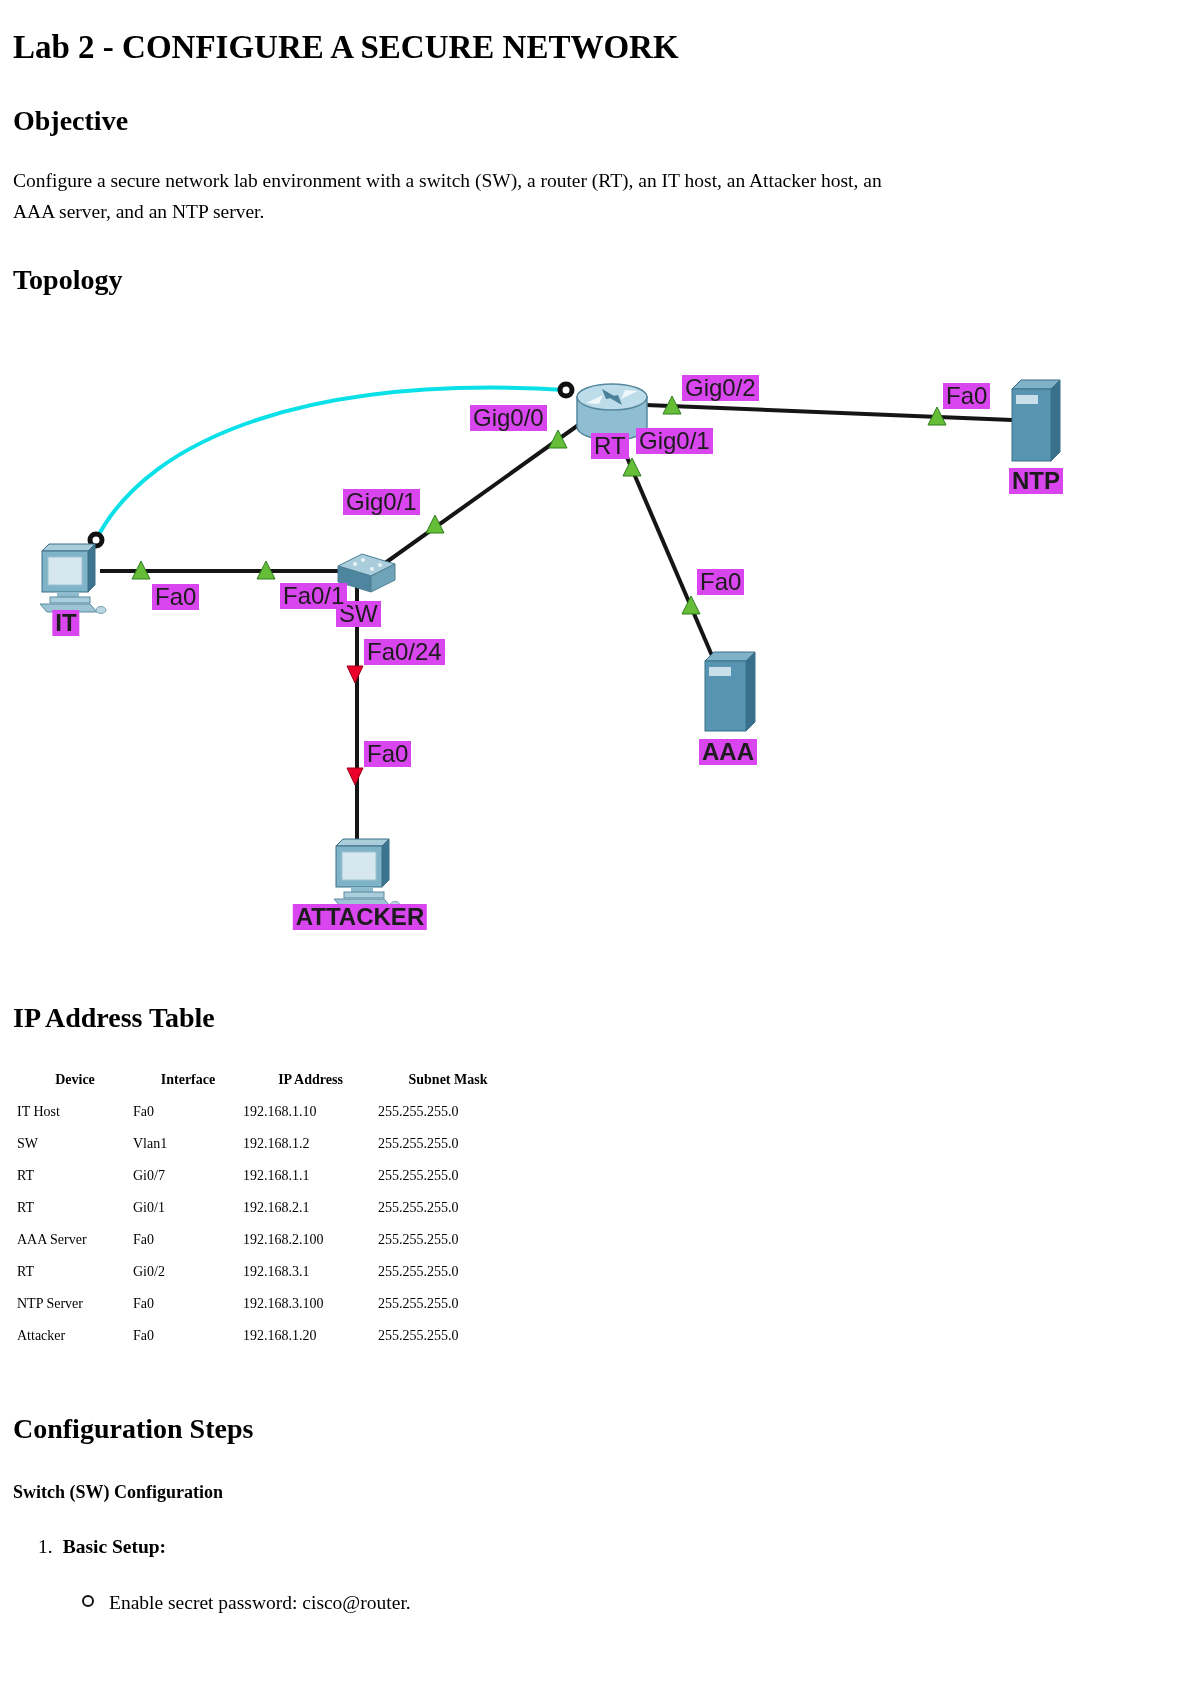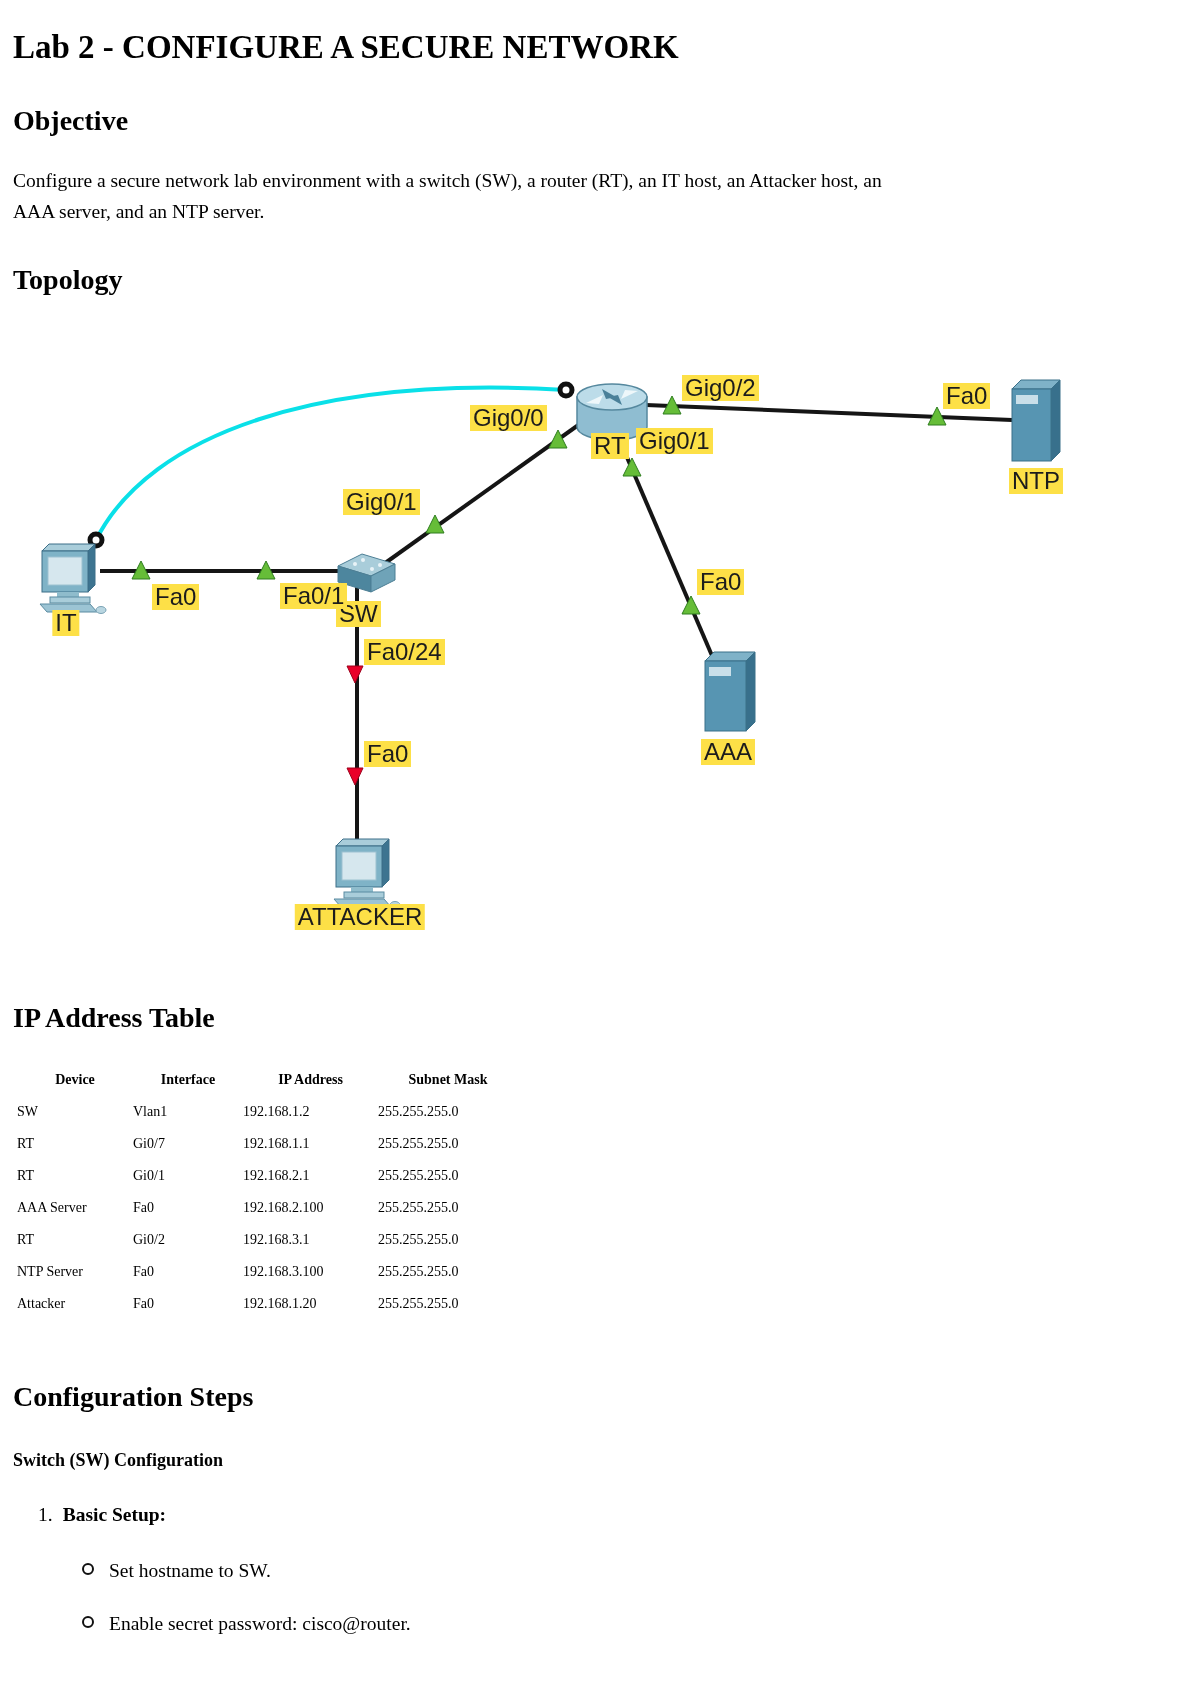--- a/index.html
+++ b/index.html
@@ -16,24 +16,24 @@
   .h2-config{margin-top:60px;}
   .h3{font-size:18px;line-height:1.2;margin:36px 0 0 13px;}
   .para{font-size:19.5px;line-height:31px;margin:28px 0 0 13px;width:1085px;}
   .para span{display:block;}
 
   
   .diagram{position:relative;width:1200px;height:644px;margin-top:16px;}
   .diagram svg{position:absolute;left:0;top:0;}
   .dlabel{
     position:absolute;font-family:"Liberation Sans","DejaVu Sans",sans-serif;
-    font-size:24px;line-height:26px;color:#1c1c1c;background:#fde047;
+    font-size:24px;line-height:26px;color:#1c1c1c;background:#d946ef;
     padding:0 3px;white-space:nowrap;
   }
-  .dcenter{transform:translateX(-50%);}
+  .dcenter{transform:translateX(-50%);font-weight:bold;}
 
   
   .iptable{margin:30px 0 0 17px;border-collapse:collapse;font-size:14px;}
   .iptable th,.iptable td{padding:0;line-height:32px;font-weight:normal;text-align:left;vertical-align:top;}
   .iptable th{font-weight:bold;text-align:center;}
   .col-dev{width:116px;}
   .col-if{width:110px;}
   .col-ip{width:135px;}
   .col-mask{width:140px;}
 
@@ -169,20 +169,26 @@
   <thead>
     <tr>
       <th class="col-dev">Device</th>
       <th class="col-if">Interface</th>
       <th class="col-ip">IP Address</th>
       <th class="col-mask">Subnet Mask</th>
     </tr>
   </thead>
   <tbody>
     <tr>
+      <td>IT Host</td>
+      <td>Fa0</td>
+      <td>192.168.1.10</td>
+      <td>255.255.255.0</td>
+    </tr>
+    <tr>
       <td>SW</td>
       <td>Vlan1</td>
       <td>192.168.1.2</td>
       <td>255.255.255.0</td>
     </tr>
     <tr>
       <td>RT</td>
       <td>Gi0/7</td>
       <td>192.168.1.1</td>
       <td>255.255.255.0</td>
@@ -222,19 +228,16 @@
 
 <h2 class="h2 h2-config">Configuration Steps</h2>
 
 <h3 class="h3">Switch (SW) Configuration</h3>
 
 <div class="olitem">
   <span class="num">1.</span><span class="lbl">Basic Setup:</span>
 </div>
 
 <ul class="bullets">
-  <li>
-    <span class="circle-bullet"></span><span>Set hostname to SW.</span>
-  </li>
   <li>
     <span class="circle-bullet"></span><span>Enable secret password: cisco@router.</span>
   </li>
 </ul>
 
 </body></html>

